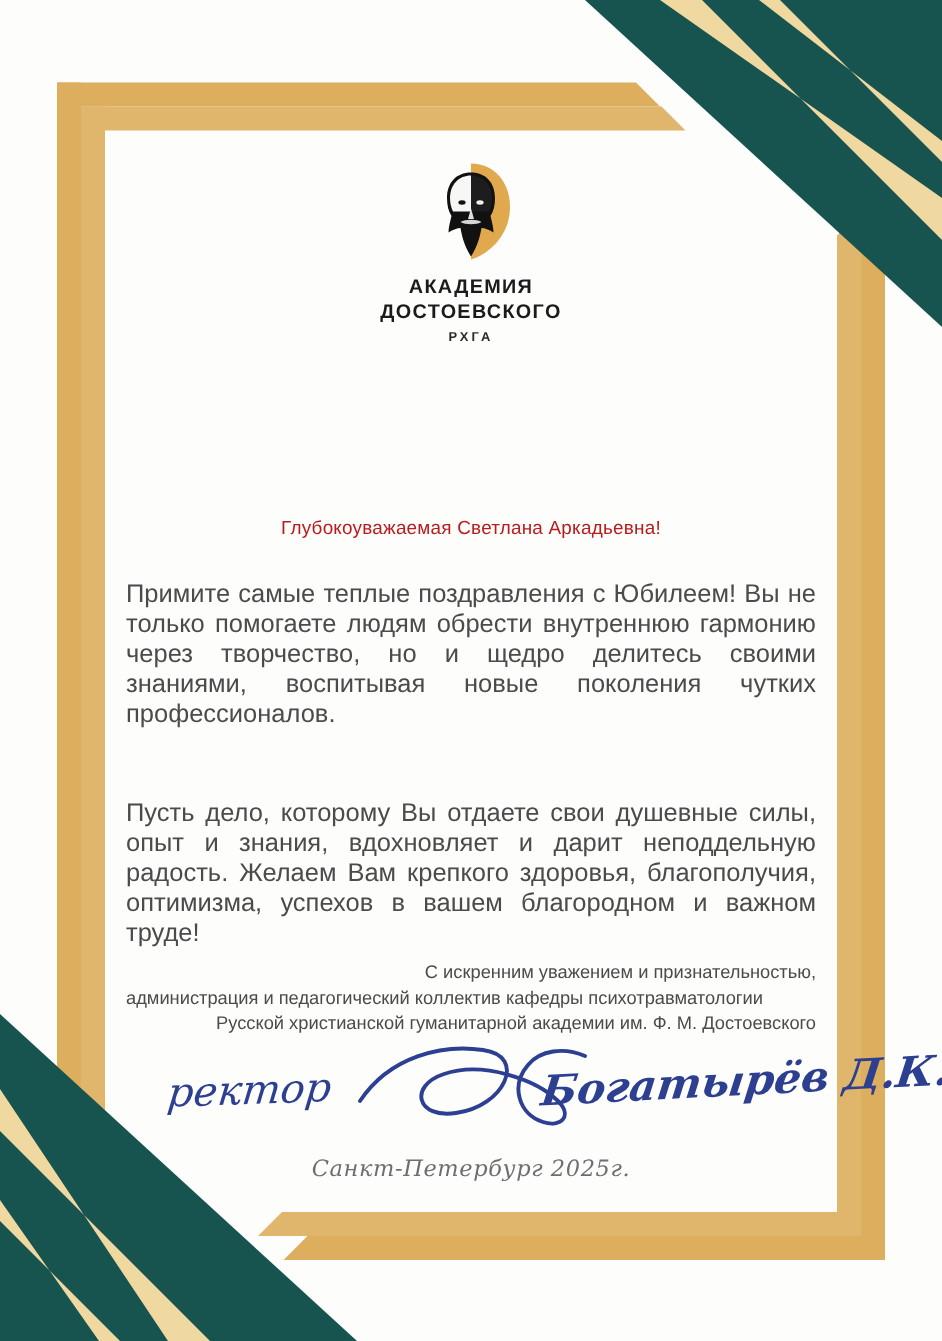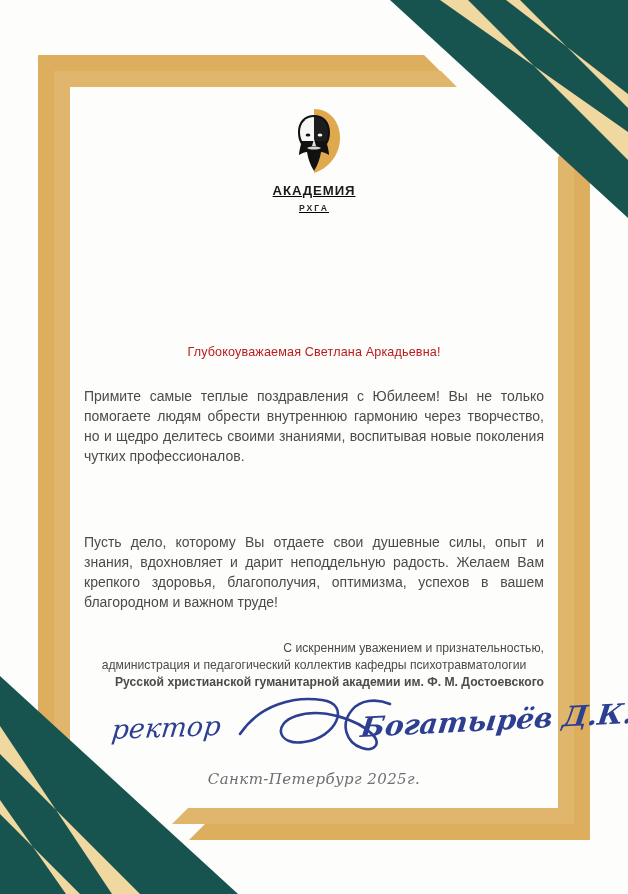--- a/index.html
+++ b/index.html
@@ -29,21 +29,20 @@
     width: 628px;
     height: 894px;
   }
 
   #logo-block {
     position: absolute;
     top: 108px;
     left: 0;
     width: 628px;
     text-align: center;
-    text-decoration: underline;
   }
   #logo-mark {
     display: block;
     margin: 0 auto;
   }
   #org-name {
     margin-top: 9px;
     font-size: 13.2px;
     font-weight: bold;
     letter-spacing: 0.9px;
@@ -89,42 +88,42 @@
     color: #b91c1c;
     letter-spacing: 0.15px;
   }
 
   .body-par {
     position: absolute;
     left: 84px;
     width: 460px;
     text-align: justify;
     text-justify: inter-word;
-    font-size: 14px;
+    font-size: 17px;
     line-height: 20px;
     color: #4b4b4b;
   }
   #par-1 { top: 386px; }
   #par-2 { top: 466px; }
   #par-3 { top: 532px; }
 
   #closing {
     position: absolute;
     top: 640px;
     left: 84px;
     width: 460px;
     text-align: right;
     font-size: 12.2px;
     line-height: 17px;
     color: #4b4b4b;
   }
   #closing .closing-line { display: block; }
   #closing .closing-line-1 { text-align: right; }
-  #closing .closing-line-2 { text-align: center; }
-  #closing .closing-line-3 { text-align: right; font-weight: bold; }
+  #closing .closing-line-2 { text-align: left; }
+  #closing .closing-line-3 { text-align: right; }
 
   #signature-block {
     position: absolute;
     top: 694px;
     left: 90px;
     width: 480px;
     height: 70px;
   }
   #signature-role-text,
   #signature-name-text {
@@ -239,20 +238,21 @@
 
         <ellipse cx="23" cy="27" rx="2.4" ry="1.5" fill="#111111"></ellipse>
         <ellipse cx="35" cy="27" rx="2.4" ry="1.5" fill="#f2f2f0"></ellipse>
 
         <path d="M29 31 L27 38 L31 38 Z" fill="#f7f7f5" opacity="0.9"></path>
         <path d="M22 40 C25 38 33 38 36 40 C33 42 25 42 22 40 Z" fill="#f7f7f5" opacity="0.85"></path>
       </svg>
 
       <div id="org-name">
         <div>АКАДЕМИЯ</div>
+        <div>ДОСТОЕВСКОГО</div>
       </div>
       <div id="org-sub">РХГА</div>
     </div>
 
     <div id="title-script">Благодарность</div>
 
     <div id="salutation">Глубокоуважаемая Светлана Аркадьевна!</div>
 
     <div id="par-1" class="body-par">Примите самые теплые поздравления с Юбилеем! Вы не только помогаете людям обрести внутреннюю гармонию через творчество, но и щедро делитесь своими знаниями, воспитывая новые поколения чутких профессионалов.</div>
     <div id="par-3" class="body-par">Пусть дело, которому Вы отдаете свои душевные силы, опыт и знания, вдохновляет и дарит неподдельную радость. Желаем Вам крепкого здоровья, благополучия, оптимизма, успехов в вашем благородном и важном труде!</div>

